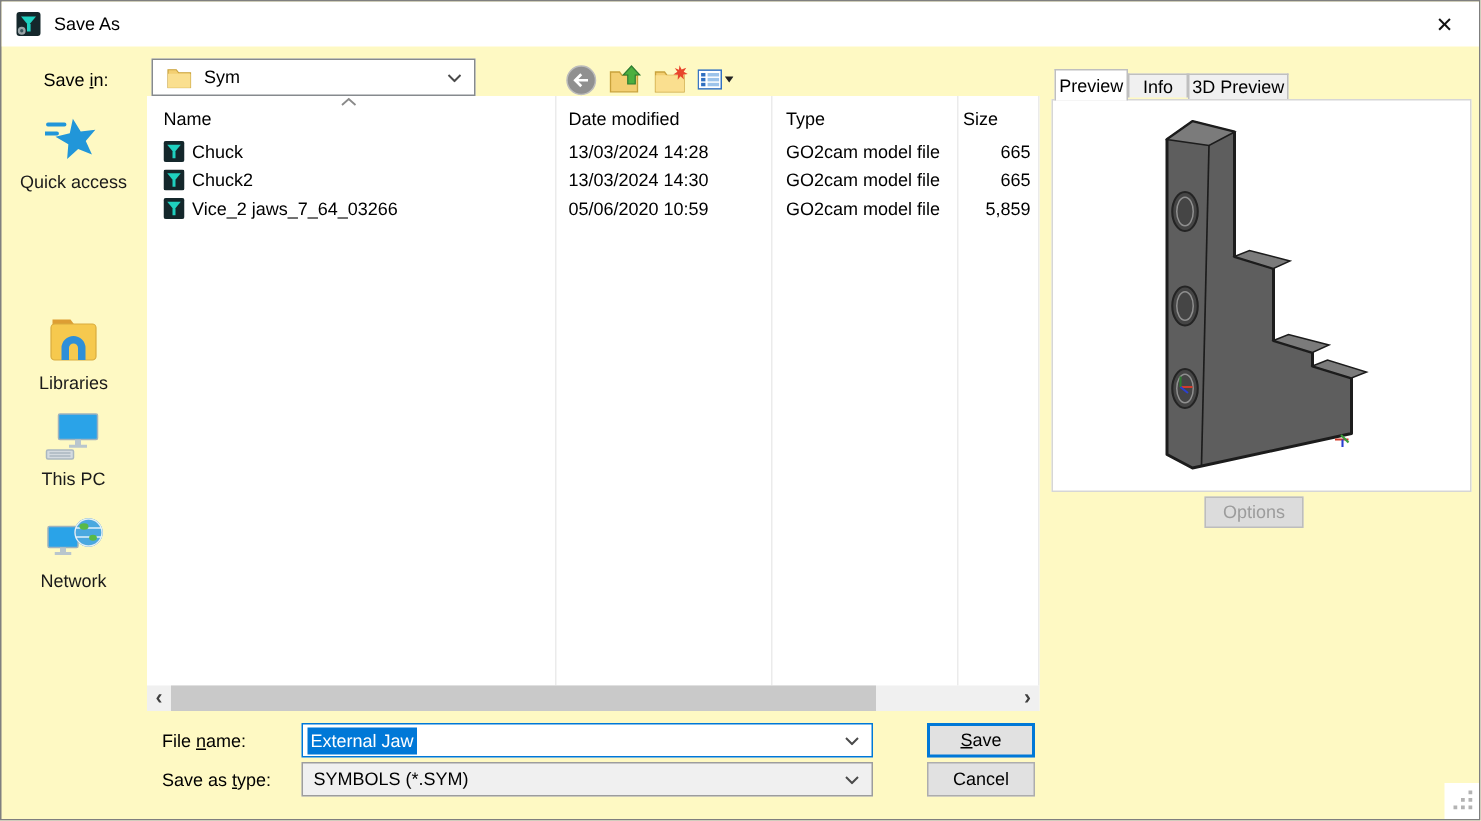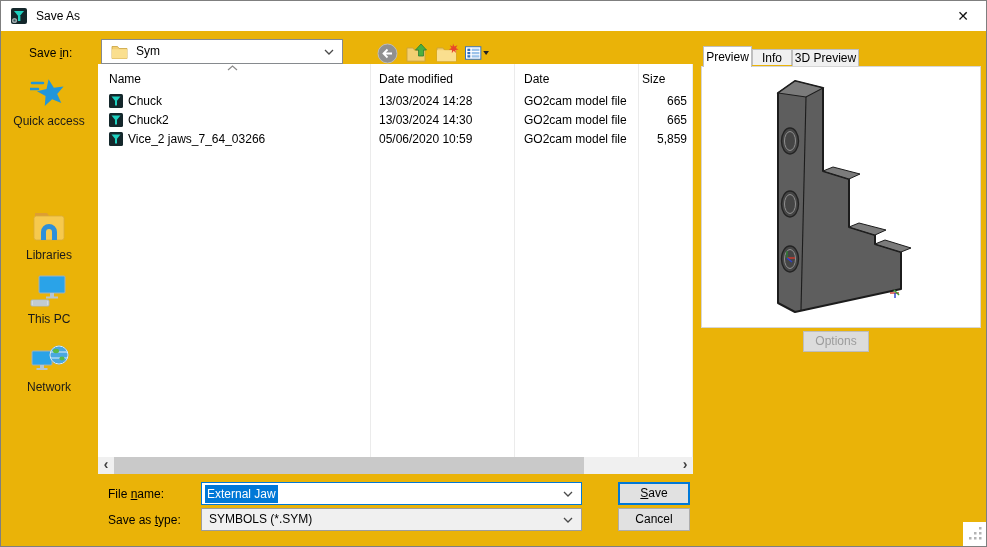--- a/index.html
+++ b/index.html
@@ -1,26 +1,26 @@
 <!DOCTYPE html>
 <html><head>
 <meta charset="utf-8">
 <style>
   html,body{margin:0;padding:0;background:#d9d9d9;}
-  .dialog{position:relative;width:987px;height:547px;background:#eab308;border:1px solid #7f7f7f;
+  .dialog{position:relative;width:987px;height:547px;background:#fef9c3;border:1px solid #7f7f7f;
           font-family:"Liberation Sans",sans-serif;font-size:12px;color:#000;overflow:hidden;box-sizing:border-box;}
   
   .titlebar{position:absolute;left:0;top:0;right:0;height:30px;background:#fff;}
   .title-icon{position:absolute;left:9px;top:6px;width:18px;height:18px;}
   .title-text{position:absolute;left:35px;top:0;line-height:30px;}
   .close-btn{position:absolute;right:0;top:0;width:46px;height:30px;text-align:center;line-height:30px;font-size:14px;color:#111;cursor:default;}
   
   .save-in-label{position:absolute;left:28px;top:45px;}
   .combo{position:absolute;background:#fff;border:1px solid #868a8e;box-sizing:border-box;}
-  .combo.savein{left:100px;top:38px;width:242px;height:25px;}
+  .combo.savein{left:100px;top:38px;width:216px;height:25px;}
   .savein-folder{position:absolute;left:9px;top:4px;}
   .savein-text{position:absolute;left:34px;top:0;line-height:23px;}
   .chev{position:absolute;right:8px;top:50%;transform:translateY(-50%);}
   .toolbar{position:absolute;left:374px;top:39px;height:26px;display:flex;gap:6px;align-items:center;}
   .tbtn{width:24px;height:24px;display:flex;align-items:center;justify-content:center;}
   
   .side-item{position:absolute;left:1px;width:94px;text-align:center;color:#1a1a1a;}
   .side-item svg{display:block;margin:0 auto 3px;}
   
   .listview{position:absolute;left:97px;top:63px;width:595px;height:410px;background:#fff;}
@@ -170,21 +170,21 @@
     <div class="col-sep" style="left:416px"></div>
     <div class="col-sep" style="left:540px"></div>
     <div class="col-sep" style="left:594px"></div>
 
     <svg class="sort-caret" width="11" height="6" viewBox="0 0 11 6">
       <polyline points="1,5 5.5,1 10,5" fill="none" stroke="#8a8a8a" stroke-width="1.2"></polyline>
     </svg>
 
     <span class="hdr" style="left:11px">Name</span>
     <span class="hdr" style="left:281px">Date modified</span>
-    <span class="hdr" style="left:426px">Date</span>
+    <span class="hdr" style="left:426px">Type</span>
     <span class="hdr" style="left:544px">Size</span>
 
     <div class="lrow" style="top:28px">
       <span class="cell name"><svg width="14" height="14" viewBox="0 0 14 14">
             <rect width="14" height="14" rx="1.5" fill="#14272b"></rect>
             <polygon points="2.5,2.5 11.5,2.5 7,8" fill="#1fd1c0"></polygon>
             <rect x="6" y="7" width="2" height="4.5" fill="#1fd1c0"></rect>
           </svg><span>Chuck</span></span>
       <span class="cell date">13/03/2024 14:28</span>
       <span class="cell type">GO2cam model file</span>

